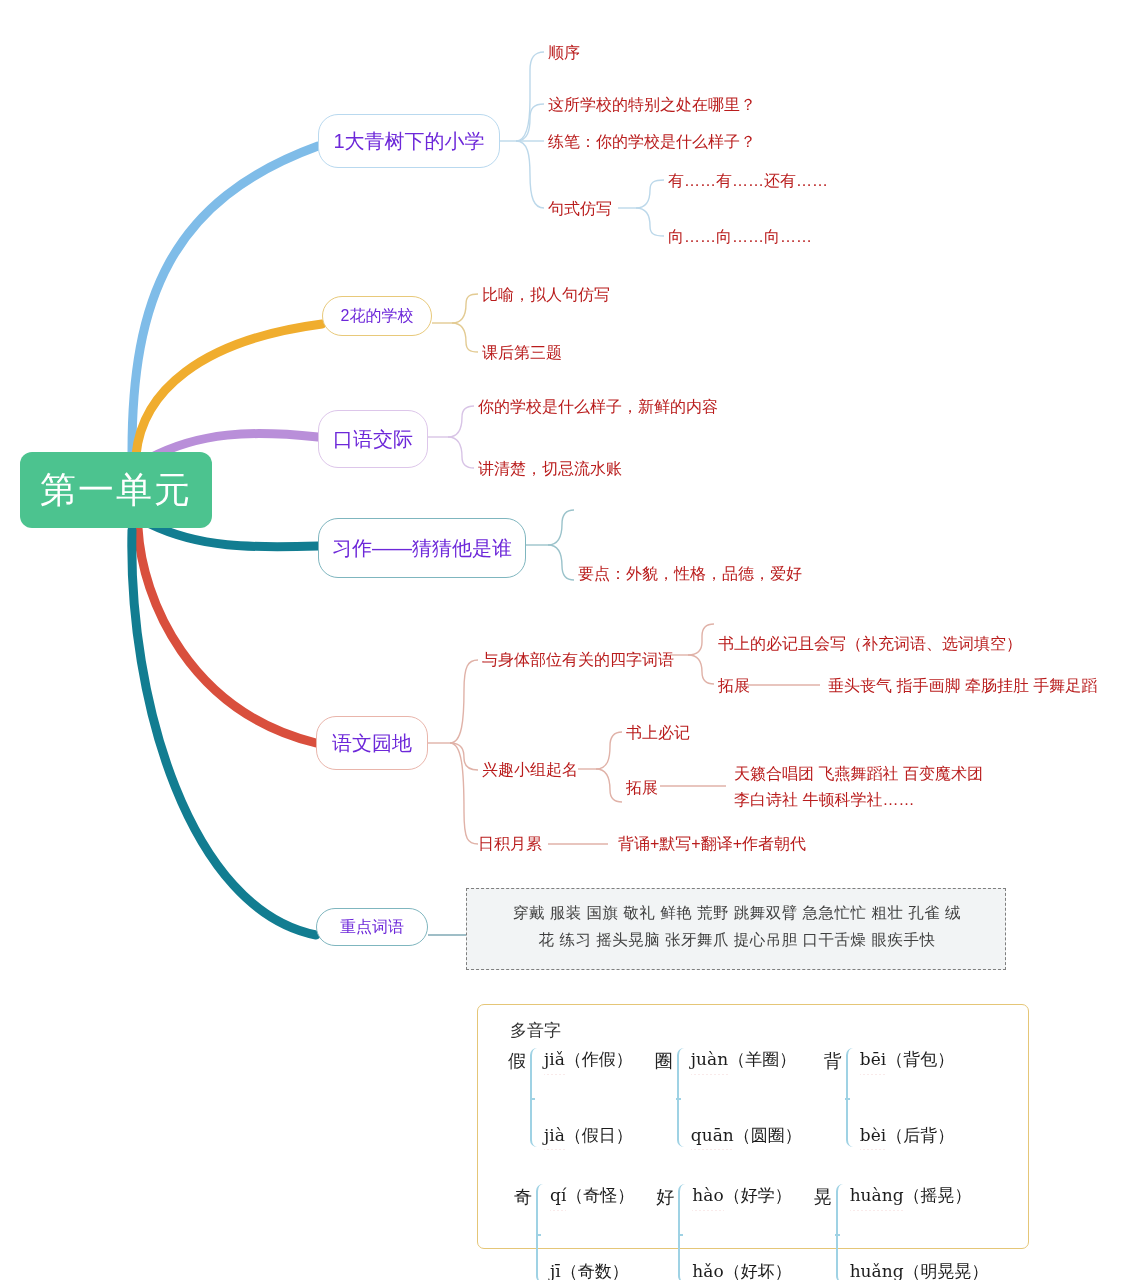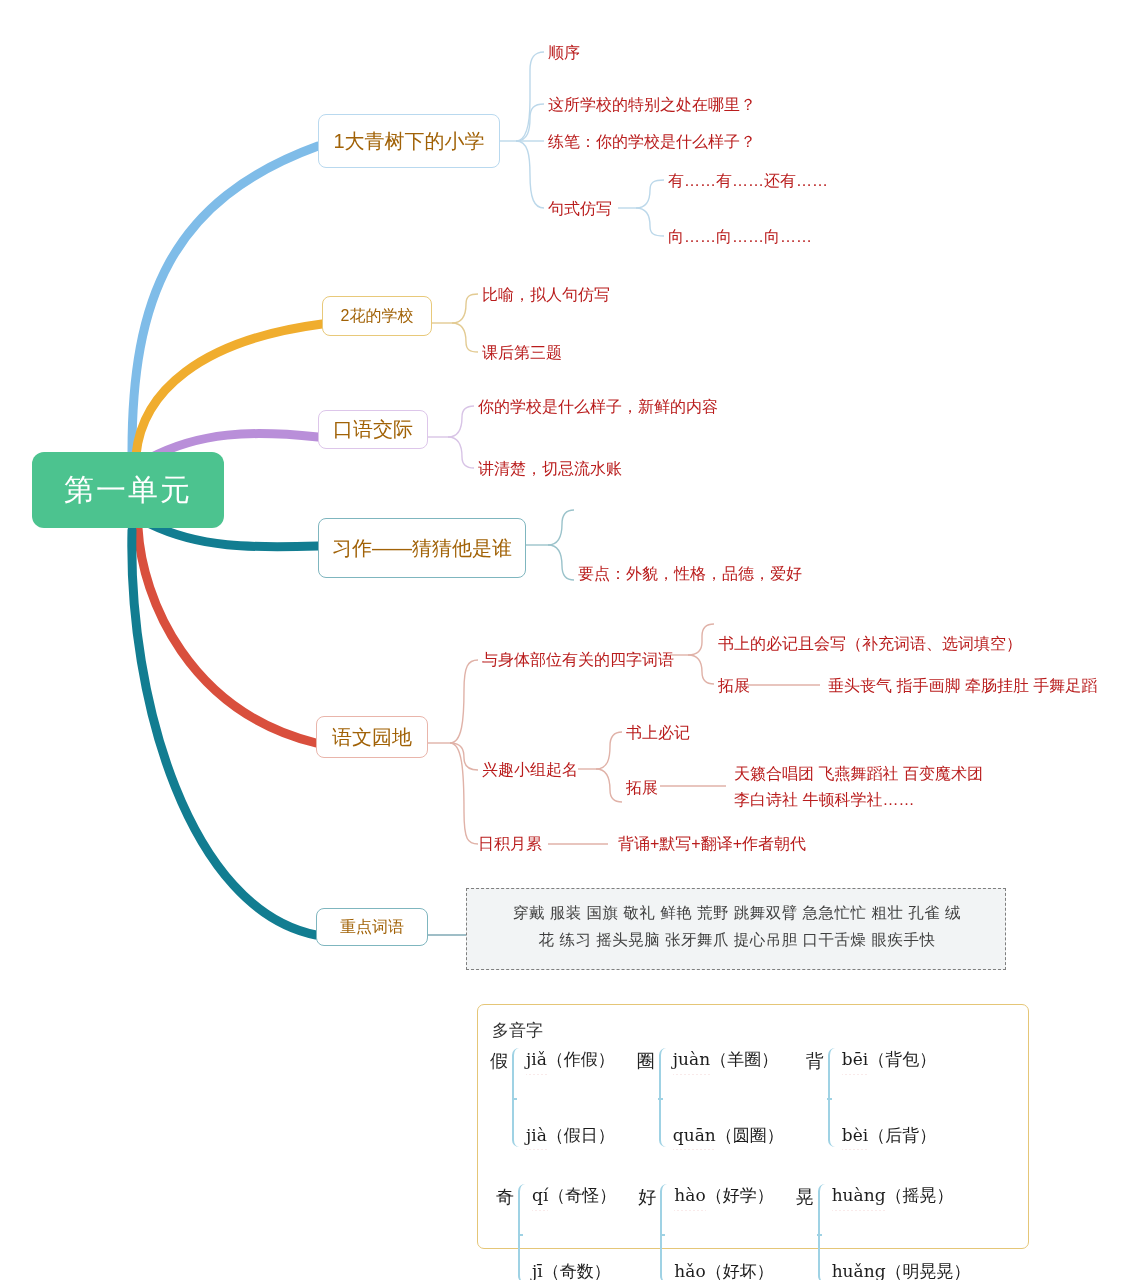--- a/index.html
+++ b/index.html
@@ -1,42 +1,42 @@
 <!DOCTYPE html>
 <html><head>
 <meta charset="utf-8">
 <style>
   html,body{margin:0;padding:0;background:#ffffff;}
   body{width:1144px;height:1280px;font-family:"Liberation Sans","DejaVu Sans",sans-serif;color:#4a4a4a;}
   #canvas{position:relative;width:1144px;height:1280px;overflow:hidden;background:#fff;}
   svg.links{position:absolute;left:0;top:0;width:1144px;height:1280px;pointer-events:none;}
 
-  .node{position:absolute;box-sizing:border-box;background:#fff;border:1.4px solid #ccc;border-radius:8px;
-        display:flex;align-items:center;justify-content:center;color:#a16207;white-space:nowrap;}
-
-  #root-node{left:32px;top:452px;width:192px;height:76px;background:#4CC38F;border:none;border-radius:12px;
-        color:#ffffff;font-size:30px;letter-spacing:2px;}
+  .node{position:absolute;box-sizing:border-box;background:#fff;border:1.4px solid #ccc;border-radius:20px;
+        display:flex;align-items:center;justify-content:center;color:#6d28d9;white-space:nowrap;}
+
+  #root-node{left:20px;top:452px;width:192px;height:76px;background:#4CC38F;border:none;border-radius:12px;
+        color:#ffffff;font-size:36px;letter-spacing:2px;}
 
   #node-1{left:318px;top:114px;width:182px;height:54px;border-color:#b9d9ef;font-size:20px;}
   #node-2{left:322px;top:296px;width:110px;height:40px;border-color:#e8c97a;font-size:16px;}
-  #node-3{left:318px;top:410px;width:110px;height:39px;border-color:#ddc6ea;font-size:20px;text-align:center;}
+  #node-3{left:318px;top:410px;width:110px;height:58px;border-color:#ddc6ea;font-size:20px;text-align:center;}
   #node-4{left:318px;top:518px;width:208px;height:60px;border-color:#7fb6bf;font-size:20px;}
-  #node-5{left:316px;top:716px;width:112px;height:42px;border-color:#e9b5ab;font-size:20px;text-align:right;}
+  #node-5{left:316px;top:716px;width:112px;height:54px;border-color:#e9b5ab;font-size:20px;text-align:right;}
   #node-6{left:316px;top:908px;width:112px;height:38px;border-color:#7fb6bf;font-size:16px;}
 
   .leaf{position:absolute;white-space:nowrap;color:#b91c1c;font-size:16px;line-height:1.45;}
 
   
   #keywords-box{position:absolute;left:466px;top:888px;width:540px;height:82px;box-sizing:border-box;
      border:1.6px dashed #7f7f7f;background:#f2f4f5;padding:11px 16px 0 18px;}
   #keywords-box .kw-line{font-size:15.5px;line-height:1.72;color:#3f3f3f;letter-spacing:0.5px;text-align:center;}
 
   
   #polyphone-box{position:absolute;left:477px;top:1004px;width:552px;height:245px;box-sizing:border-box;
-     border:1.8px solid #e5c677;border-radius:7px;background:#fff;padding:14px 0 0 12px;}
+     border:1.8px solid #e5c677;border-radius:7px;background:#fff;padding:14px 0 0 30px;}
   #polyphone-title{font-size:17px;color:#333;margin:0 0 4px 2px;}
   .poly-row{display:flex;align-items:flex-start;margin-top:2px;}
   .poly-row.second{margin-top:33px;padding-left:6px;}
   .poly-group{display:flex;align-items:flex-start;margin-right:22px;}
   .poly-head{font-size:18px;color:#222;line-height:1.62;padding-top:1px;padding-right:3px;}
   .poly-brace{width:8px;align-self:stretch;margin:2px 4px 2px 1px;border-left:2.4px solid #9fd2e4;
      border-top-left-radius:7px;border-bottom-left-radius:7px;position:relative;}
   .poly-brace:before{content:"";position:absolute;left:-2.4px;top:50%;width:5px;height:2.4px;background:#9fd2e4;}
   .poly-items{display:flex;flex-direction:column;gap:48px;}
   .poly-item{font-size:17px;color:#1c1c1c;line-height:1.62;white-space:nowrap;font-family:"DejaVu Serif","Liberation Serif",serif;}

